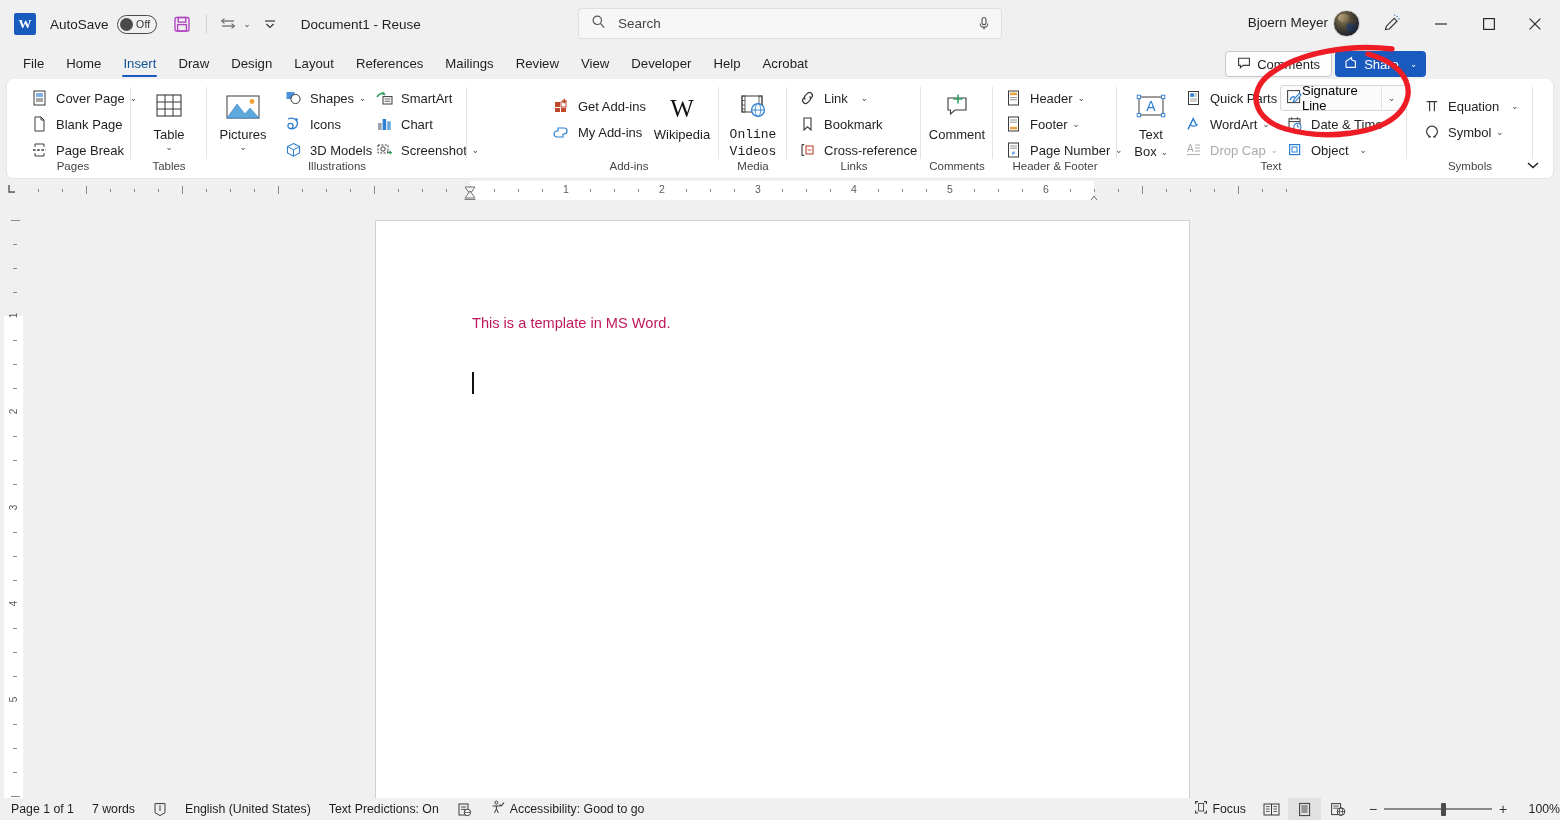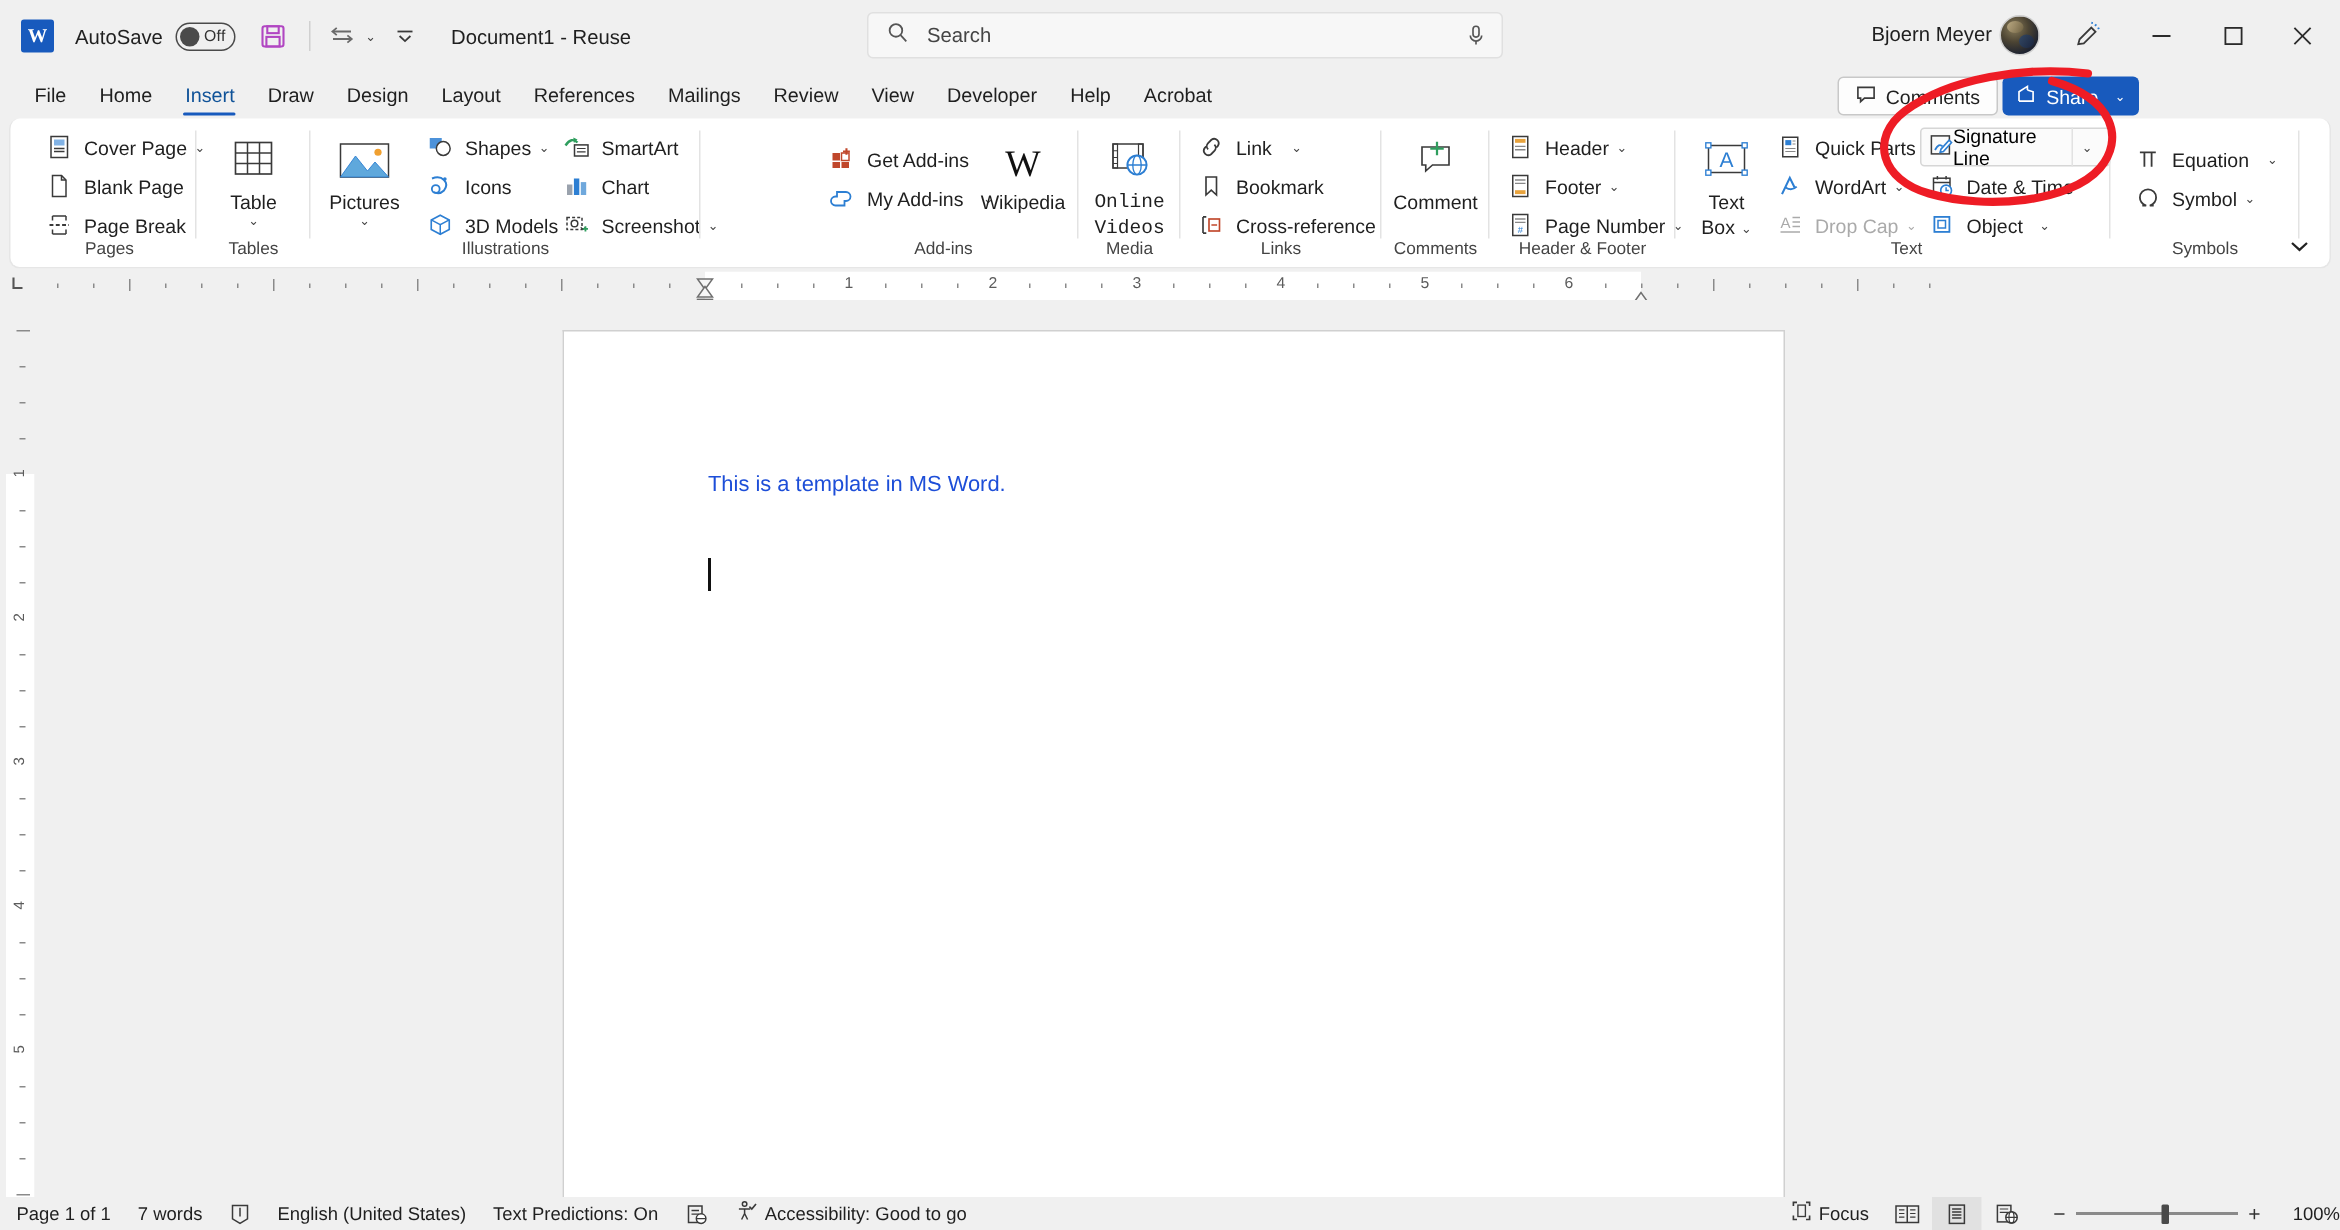--- a/index.html
+++ b/index.html
@@ -159,21 +159,21 @@
   .indent-top { position: absolute; left: 463px; top: 181px; width: 14px; height: 8px; }
   .indent-bot { position: absolute; left: 463px; top: 190px; width: 14px; height: 16px; }
   .rt-indent { position: absolute; left: 1087px; top: 190px; width: 14px; height: 9px; }
 
   
   .canvas { position: absolute; left: 24px; top: 200px; width: 1536px; height: 598px; background: #f0f0f0; }
   .page {
     position: absolute; left: 351px; top: 20px; width: 815px; height: 578px;
     background: #ffffff; border: 1px solid #d0d0d0; border-bottom: none;
   }
-  .doc-line { position: absolute; left: 96px; top: 94px; font-size: 14.6px; color: #1d4ed8; }
+  .doc-line { position: absolute; left: 96px; top: 94px; font-size: 14.6px; color: #be185d; }
   .caret {
     position: absolute; left: 96px; top: 151px; width: 1.6px; height: 22px; background: #111;
   }
 
   
   .statusbar {
     position: absolute; left: 0; bottom: 0; width: 1560px; height: 22px;
     background: #f0f0f0; display: flex; align-items: center; font-size: 12.3px; color: #1f1f1f;
   }
   .sb { display: flex; align-items: center; height: 22px; padding: 0 9px; white-space: nowrap; gap: 5px;}

